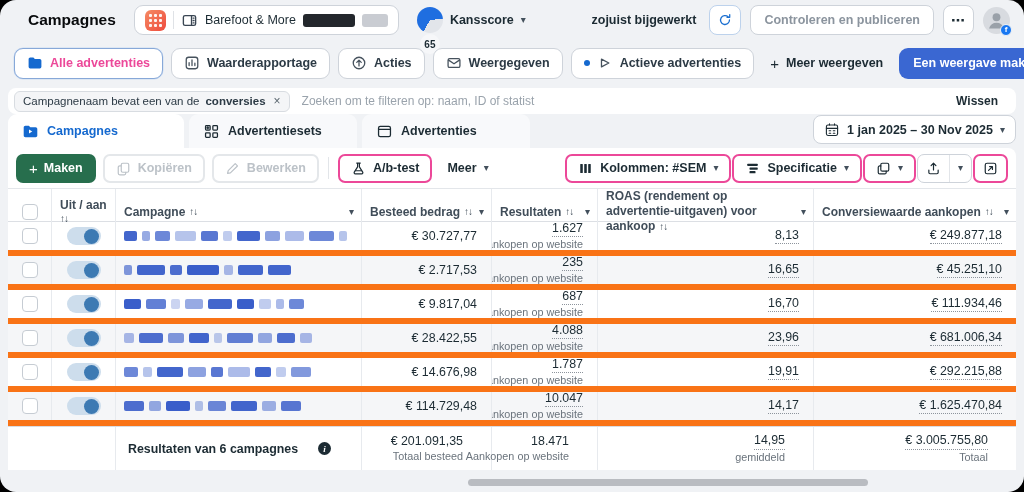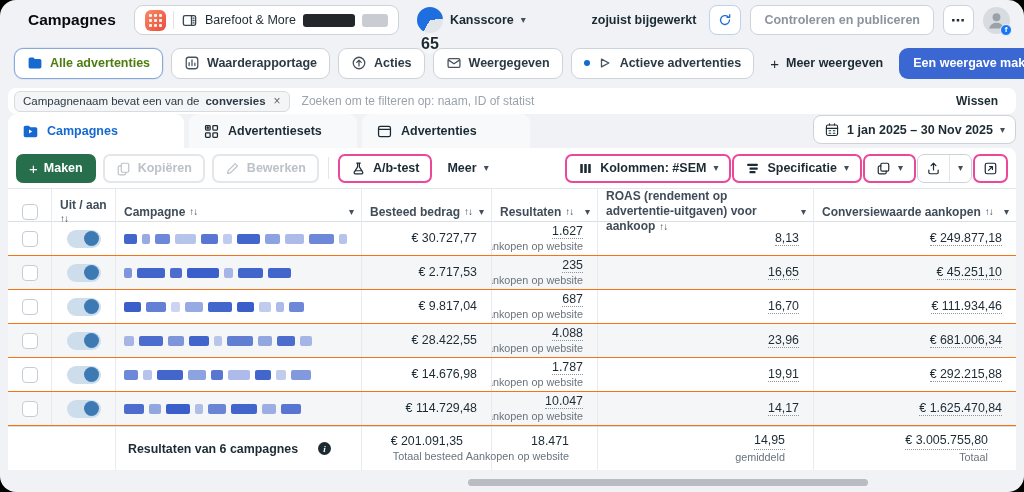--- a/index.html
+++ b/index.html
@@ -19,37 +19,37 @@
   .page-title{font-size:15.5px;font-weight:700;color:#080a0c;margin:0 8px 0 14px;white-space:nowrap;}
   .acct-pill{display:flex;align-items:center;gap:7px;background:#fff;border:1px solid #ced3da;border-radius:9px;height:30px;padding:0 10px;min-width:212px;}
   .waffle{width:21px;height:21px;border-radius:6px;background:linear-gradient(135deg,#f58a63,#ee4b3e);display:grid;grid-template-columns:repeat(3,3px);grid-template-rows:repeat(3,3px);gap:2px;align-content:center;justify-content:center;}
   .waffle i{background:rgba(255,255,255,.92);border-radius:1px;}
   .vdiv{width:1px;height:18px;background:#dfe2e6;}
   .acct-name{font-size:12.5px;font-weight:400;color:#1c2b33;white-space:nowrap;}
   .redact-black{width:52px;height:13px;border-radius:3px;background:#23272c;}
   .redact-gray{width:26px;height:13px;border-radius:3px;background:#c9ccd2;}
   .score-wrap{display:flex;align-items:center;gap:7px;margin-left:8px;cursor:pointer;}
   .score-ring{width:26px;height:26px;border-radius:50%;background:conic-gradient(from 210deg,#1f6ee0 0 65%,#e2e5ea 65% 100%);display:flex;align-items:center;justify-content:center;}
-  .score-ring b{width:20px;height:20px;border-radius:50%;background:#f6f7f9;display:flex;align-items:center;justify-content:center;font-size:16px;font-weight:700;color:#1c2b33;margin-top:48px;}
+  .score-ring b{width:20px;height:20px;border-radius:50%;background:#f6f7f9;display:flex;align-items:center;justify-content:center;font-size:10px;font-weight:700;color:#1c2b33;margin-top:48px;}
   .score-label{font-size:12.5px;font-weight:700;}
   .caret{font-size:10px;color:#43505c;line-height:1;}
   .topbar-right{margin-left:auto;display:flex;align-items:center;gap:9px;}
   .updated{font-size:12.5px;font-weight:600;color:#1c2b33;margin-right:4px;white-space:nowrap;}
   .iconbtn{height:30px;min-width:30px;background:#fff;border:1px solid #ced3da;border-radius:8px;display:flex;align-items:center;justify-content:center;padding:0 7px;color:#1c2b33;cursor:pointer;}
   .iconbtn.blue{color:#1b6fd0;border-color:#bdd2ec;}
   .btn-secondary{height:30px;background:#fff;border:1px solid #ced3da;border-radius:8px;font-size:12.5px;font-weight:600;color:#8b949e;padding:0 13px;display:flex;align-items:center;cursor:default;white-space:nowrap;}
   .dots{font-size:14px;letter-spacing:1px;color:#1c2b33;font-weight:700;}
   .avatar{position:relative;width:27px;height:27px;border-radius:50%;background:#d8dbe0;overflow:visible;}
   .avatar svg{position:absolute;inset:2px;fill:#9aa1a9;}
   .fb-badge{position:absolute;right:-2px;bottom:-2px;width:12px;height:12px;border-radius:50%;background:#1877f2;border:1.5px solid #f0f2f5;color:#fff;font-size:8px;font-weight:700;display:flex;align-items:center;justify-content:center;line-height:1;}
 
   
   .pillsrow{position:absolute;top:40px;left:0;right:0;height:46px;display:flex;align-items:center;padding:0 14px;gap:8px;}
   .pill{height:31px;background:#fff;border:1px solid #ced3da;border-radius:9px;display:flex;align-items:center;gap:7px;padding:0 12px;font-size:12.5px;font-weight:600;color:#2c3a45;cursor:pointer;white-space:nowrap;}
-  .pill.active{border:1px solid #87a8d8;color:#4d7c0f;box-shadow:0 0 0 .5px #cadbf2;}
+  .pill.active{border:1px solid #87a8d8;color:#ec4899;box-shadow:0 0 0 .5px #cadbf2;}
   .pill .ic{width:16px;height:16px;color:#46525d;}
   .pill.active .ic{color:#1569cf;}
   .bluedot{width:6px;height:6px;border-radius:50%;background:#1569cf;}
   .textbtn{display:flex;align-items:center;gap:7px;font-size:12.5px;font-weight:600;color:#1c2b33;padding:0 8px;cursor:pointer;white-space:nowrap;}
   .plus-glyph{font-size:15px;font-weight:500;line-height:1;}
   .btn-primary{margin-left:auto;height:31px;background:#3a67d2;border:none;border-radius:9px;color:#fff;font-size:12.5px;font-weight:600;padding:0 14px;display:flex;align-items:center;cursor:pointer;white-space:nowrap;}
 
   
   .filterbar{position:absolute;top:88px;left:8px;right:8px;height:26px;background:#fff;border-radius:8px;display:flex;align-items:center;padding:0 6px;}
   .chip{display:flex;align-items:center;gap:6px;height:21px;background:#f4f5f7;border:1px solid #d8dce1;border-radius:6px;padding:0 8px;font-size:11.5px;color:#2c3a45;white-space:nowrap;}
@@ -84,21 +84,21 @@
   
   .grid{display:grid;grid-template-columns:44px 64px 246px 130px 106px 216px 1fr;}
   .thead{height:34px;border-top:1px solid #e3e6ea;border-bottom:1px solid #dcdfe4;}
   .hc{display:flex;align-items:center;padding:0 8px;border-right:1px solid #e7eaee;font-size:12px;font-weight:700;color:#404d59;position:relative;}
   .hc:last-child{border-right:none;text-align:center;}
   .hc .sort{font-size:10px;margin-left:4px;color:#404d59;letter-spacing:-1px;}
   .hc .caret{position:absolute;right:7px;top:50%;transform:translateY(-50%);}
   .hc.stack{flex-direction:column;justify-content:center;align-items:flex-start;line-height:1.15;}
   .hc.wrap{line-height:1.25;padding-right:22px;}
   .checkbox{width:16px;height:16px;border:1.5px solid #c6ccd3;border-radius:4px;background:#fff;display:inline-block;cursor:pointer;}
-  .trow{height:34px;border-bottom:1px solid #f97316;}
+  .trow{height:34px;border-bottom:6px solid #f97316;}
   .trow.alt{background:#f5f6f8;}
   .cell{display:flex;align-items:center;padding:0 8px;border-right:1px solid #e7eaee;overflow:hidden;}
   .cell:last-child{border-right:none;}
   .cell.center{justify-content:center;}
   .cell.num{flex-direction:column;align-items:flex-end;justify-content:center;padding-right:14px;line-height:1.2;}
   .val{font-size:12.4px;color:#1c2b33;white-space:nowrap;}
   .dotted{border-bottom:1px dotted #8d949c;cursor:pointer;}
   .sub{font-size:10.8px;color:#6a737c;white-space:nowrap;margin-top:1px;}
   .toggle{width:34px;height:18px;border-radius:10px;background:#cdddec;position:relative;display:inline-block;cursor:pointer;}
   .toggle i{position:absolute;top:1.5px;right:2px;width:15px;height:15px;border-radius:50%;background:#3d7ab3;}

